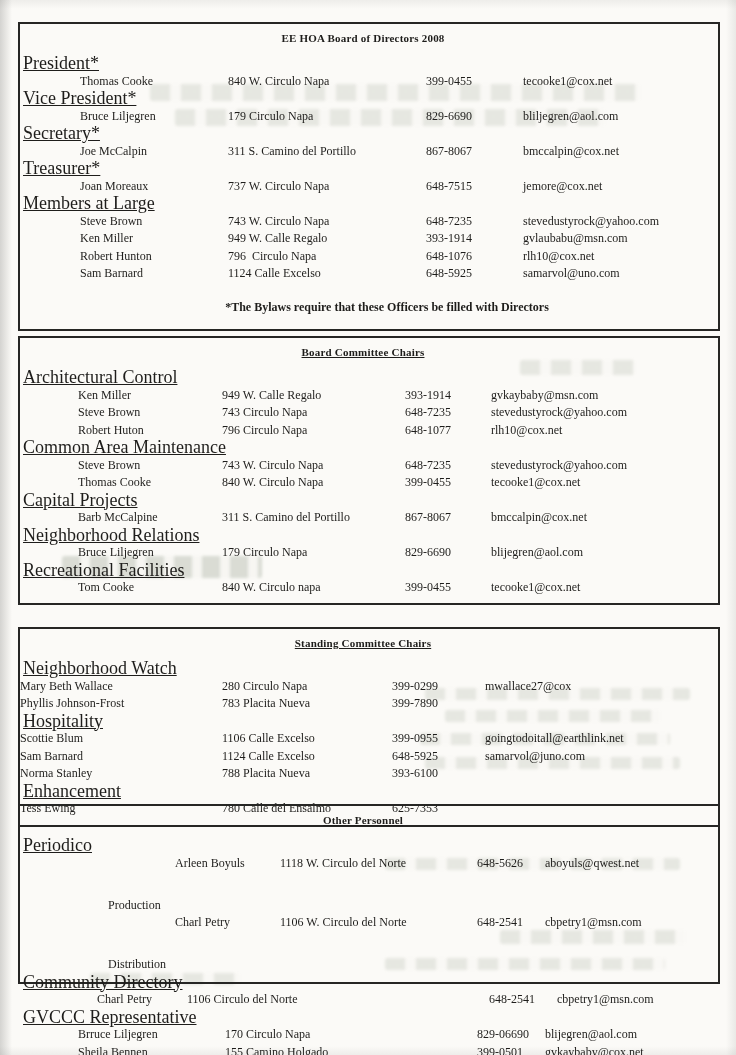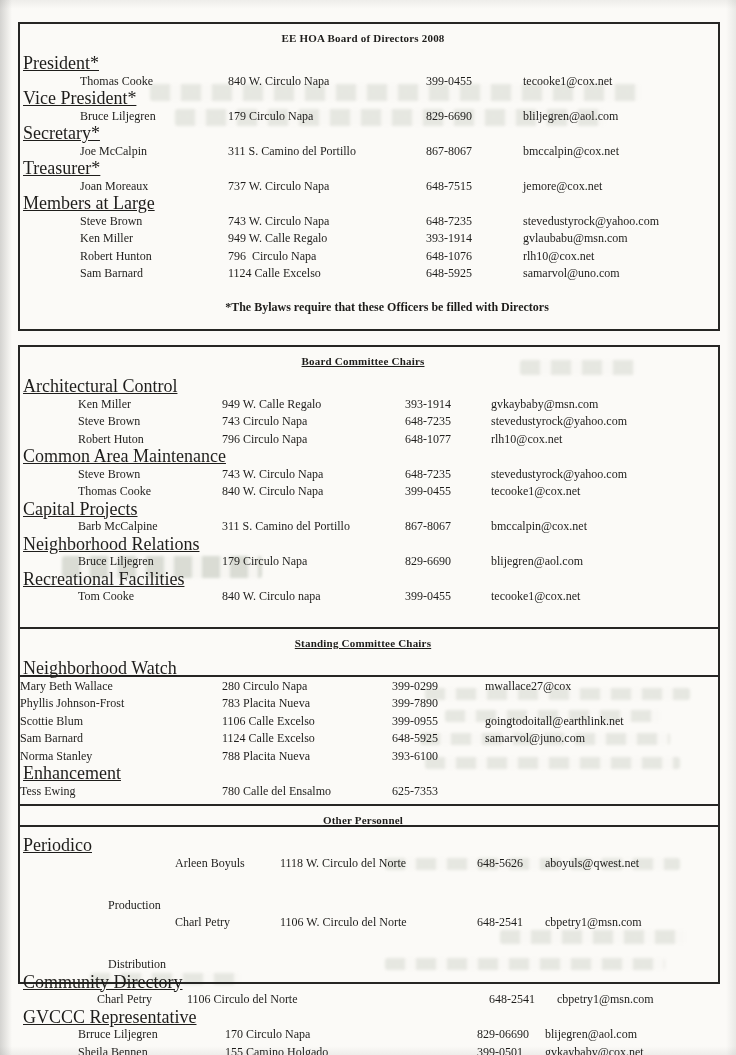--- a/index.html
+++ b/index.html
@@ -18,21 +18,21 @@
       linear-gradient(0deg, rgba(125,125,122,0.10), rgba(125,125,122,0) 9px),
       #fbfaf7;
   }
   .box{
     position:absolute;left:18px;width:702px;
     border:2px solid #262624;
     box-sizing:border-box;
     background:transparent;
   }
   #box1{top:22px;height:309px;}
-  #box2{top:345px;height:332px;}
+  #box2{top:336px;height:269px;}
   #box3{top:627px;height:200px;}
   #box4{top:804px;height:180px;}
 
   .box-title{
     text-align:center;font-weight:bold;font-size:11px;line-height:18px;
     margin:5px 12px 8px 0;letter-spacing:0.2px;
   }
   .box-title .u{text-decoration:underline;}
   .cat{
     font-weight:normal;font-size:18px;line-height:17.5px;padding-left:3px;
@@ -248,20 +248,21 @@
       <span class="c phone">399-0299</span>
       <span class="c email">mwallace27@cox</span>
     </div>
     <div class="row">
       <span class="c name">Phyllis Johnson-Frost</span>
       <span class="c addr">783 Placita Nueva</span>
       <span class="c phone">399-7890</span>
       <span class="c email"></span>
     </div>
 
+    <div class="cat"><span>Hospitality</span></div>
     <div class="row">
       <span class="c name">Scottie Blum</span>
       <span class="c addr">1106 Calle Excelso</span>
       <span class="c phone">399-0955</span>
       <span class="c email">goingtodoitall@earthlink.net</span>
     </div>
     <div class="row">
       <span class="c name">Sam Barnard</span>
       <span class="c addr">1124 Calle Excelso</span>
       <span class="c phone">648-5925</span>

